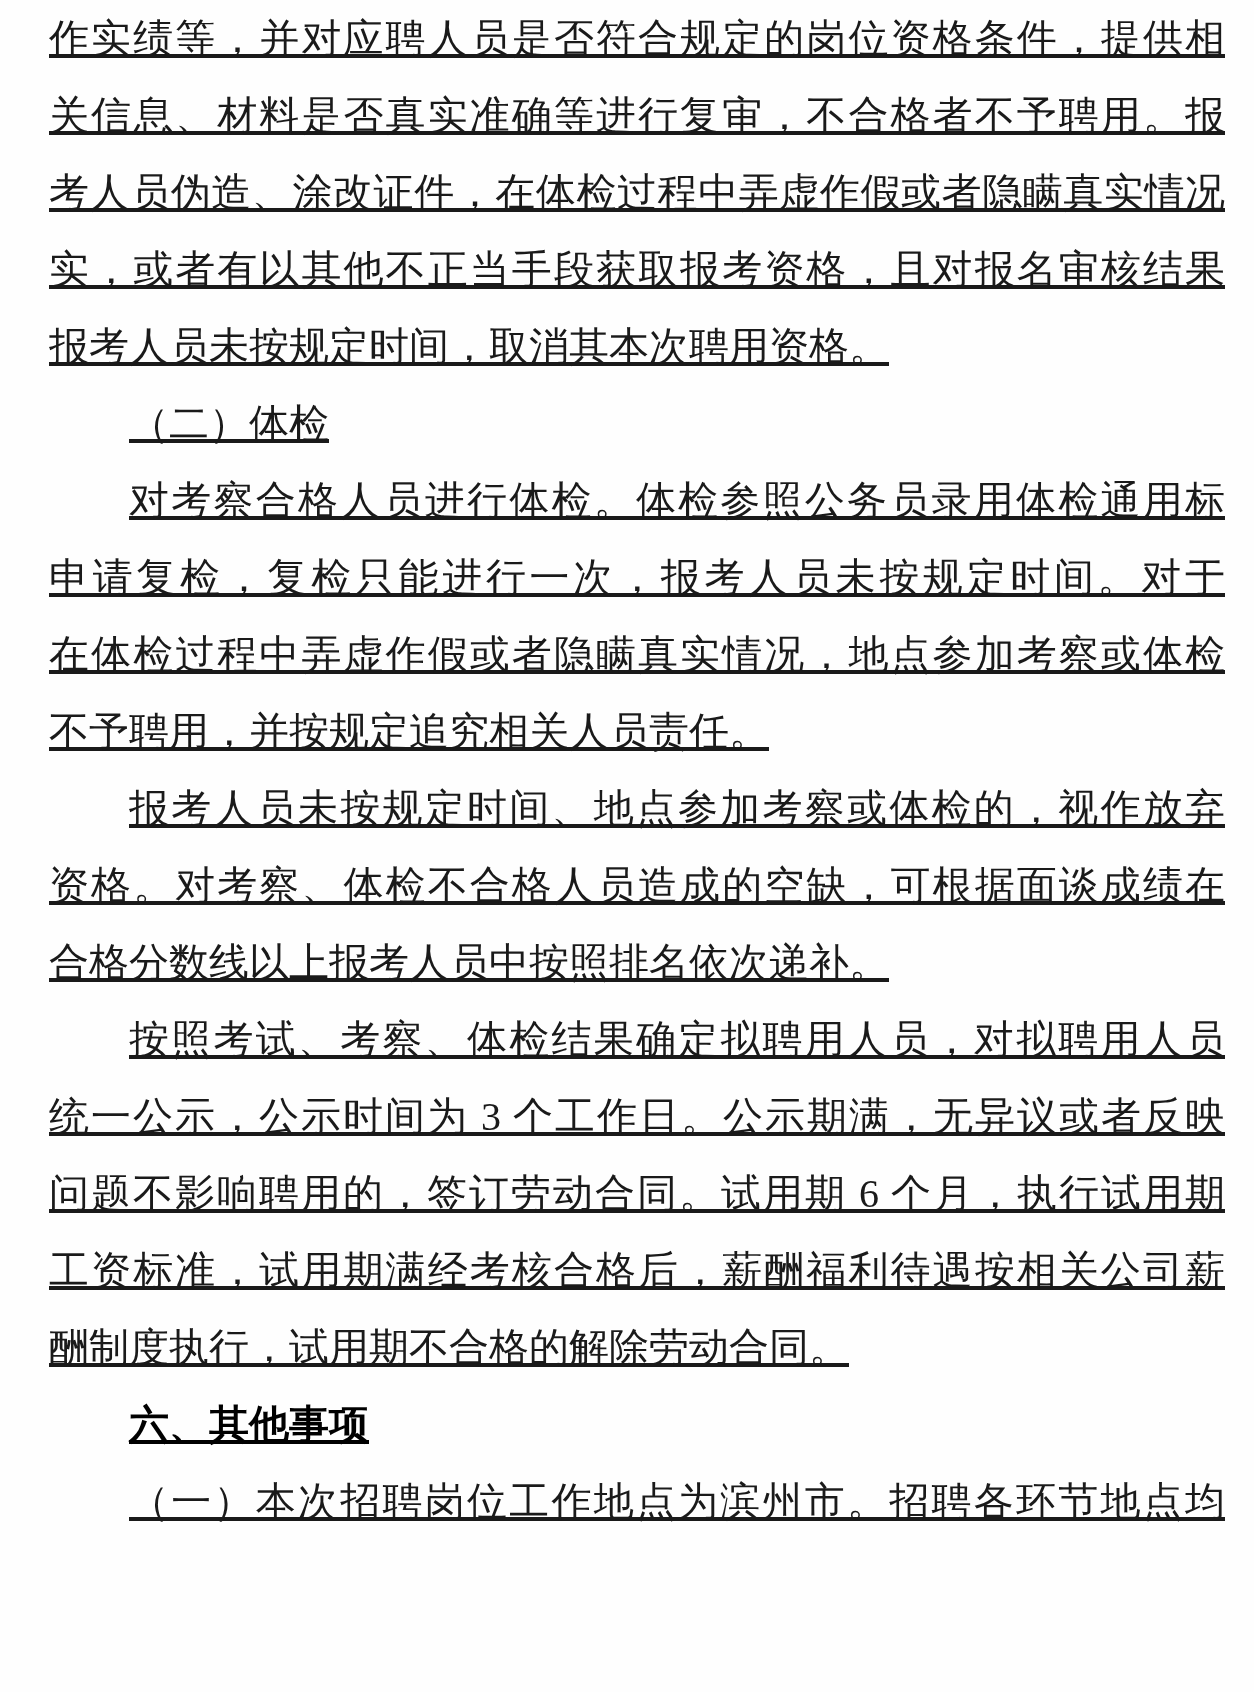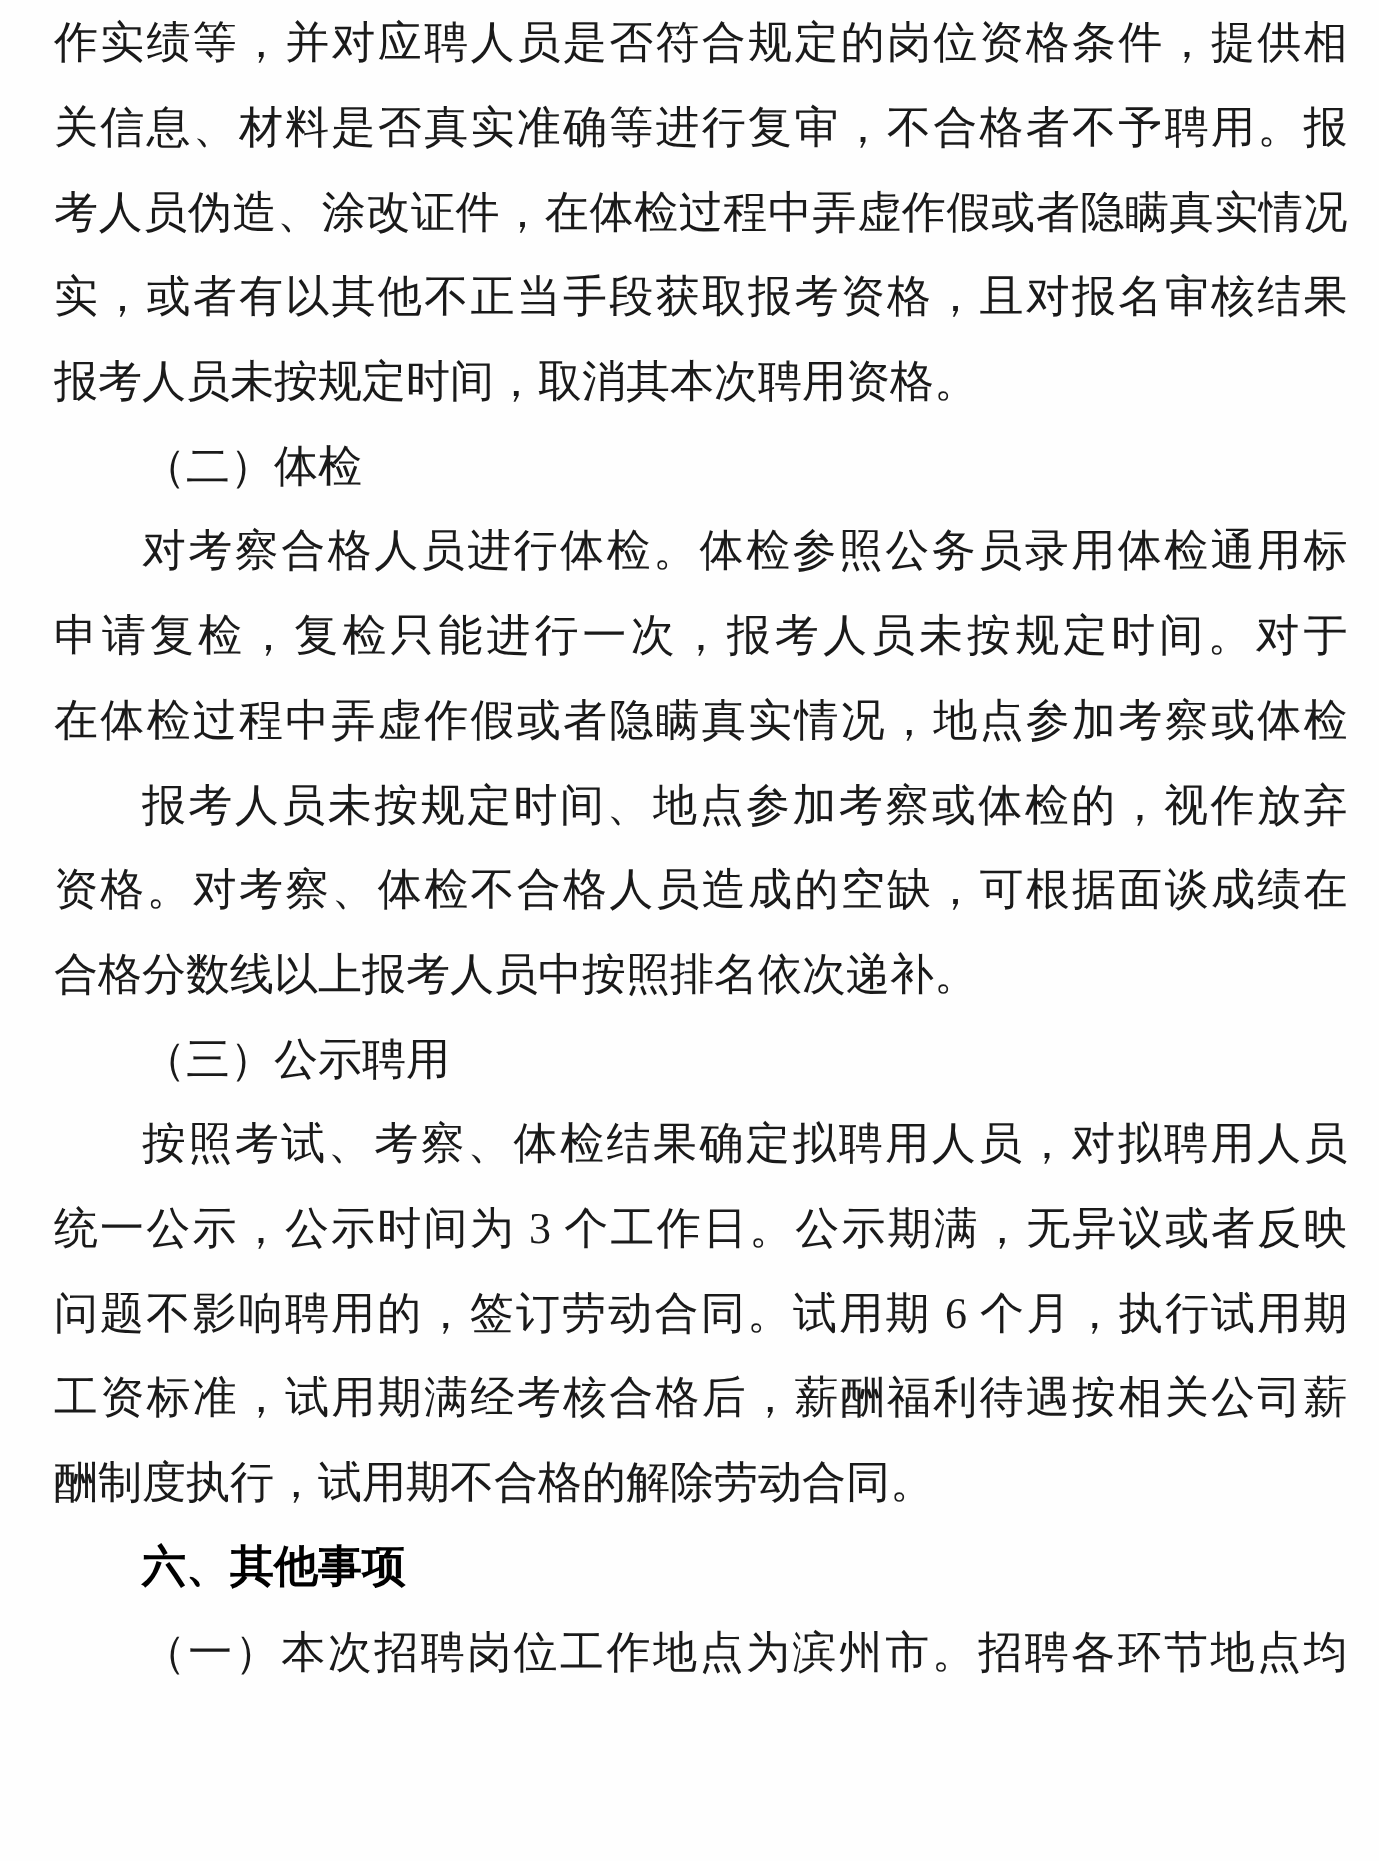--- a/index.html
+++ b/index.html
@@ -17,20 +17,21 @@
     font-size: 40px;
     line-height: 77px;
     padding: 0 29px 0 49px;
     overflow: hidden;
   }
   .line {
     height: 77px;
     white-space: normal;
     overflow: hidden;
     letter-spacing: 0;
+    text-decoration: underline;
   }
   
   .line.j {
     text-align: justify;
     text-align-last: justify;
     text-justify: inter-character;
   }
   
   .line.indent {
     text-indent: 2em;
@@ -48,24 +49,24 @@
 <div class="page">
   <div class="line j">作实绩等，并对应聘人员是否符合规定的岗位资格条件，提供相</div>
   <div class="line j">关信息、材料是否真实准确等进行复审，不合格者不予聘用。报</div>
   <div class="line j">考人员伪造、涂改证件，在体检过程中弄虚作假或者隐瞒真实情况</div>
   <div class="line j">实，或者有以其他不正当手段获取报考资格，且对报名审核结果</div>
   <div class="line">报考人员未按规定时间，取消其本次聘用资格。</div>
   <div class="line indent">（二）体检</div>
   <div class="line indent j">对考察合格人员进行体检。体检参照公务员录用体检通用标</div>
   <div class="line j">申请复检，复检只能进行一次，报考人员未按规定时间。对于</div>
   <div class="line j">在体检过程中弄虚作假或者隐瞒真实情况，地点参加考察或体检的，</div>
+  <div class="line">不予聘用，并按规定追究相关人员责任。</div>
   <div class="line indent j">报考人员未按规定时间、地点参加考察或体检的，视作放弃</div>
   <div class="line j">资格。对考察、体检不合格人员造成的空缺，可根据面谈成绩在</div>
   <div class="line">合格分数线以上报考人员中按照排名依次递补。</div>
-  <div class="line indent">（三）公示聘用</div>
   <div class="line indent j">按照考试、考察、体检结果确定拟聘用人员，对拟聘用人员</div>
   <div class="line j">统一公示，公示时间为 3 个工作日。公示期满，无异议或者反映</div>
   <div class="line j">问题不影响聘用的，签订劳动合同。试用期 6 个月，执行试用期</div>
   <div class="line j">工资标准，试用期满经考核合格后，薪酬福利待遇按相关公司薪</div>
   <div class="line">酬制度执行，试用期不合格的解除劳动合同。</div>
   <div class="line indent heading">六、其他事项</div>
   <div class="line indent j">（一）本次招聘岗位工作地点为滨州市。招聘各环节地点均</div>
 </div>
 
 </body></html>

